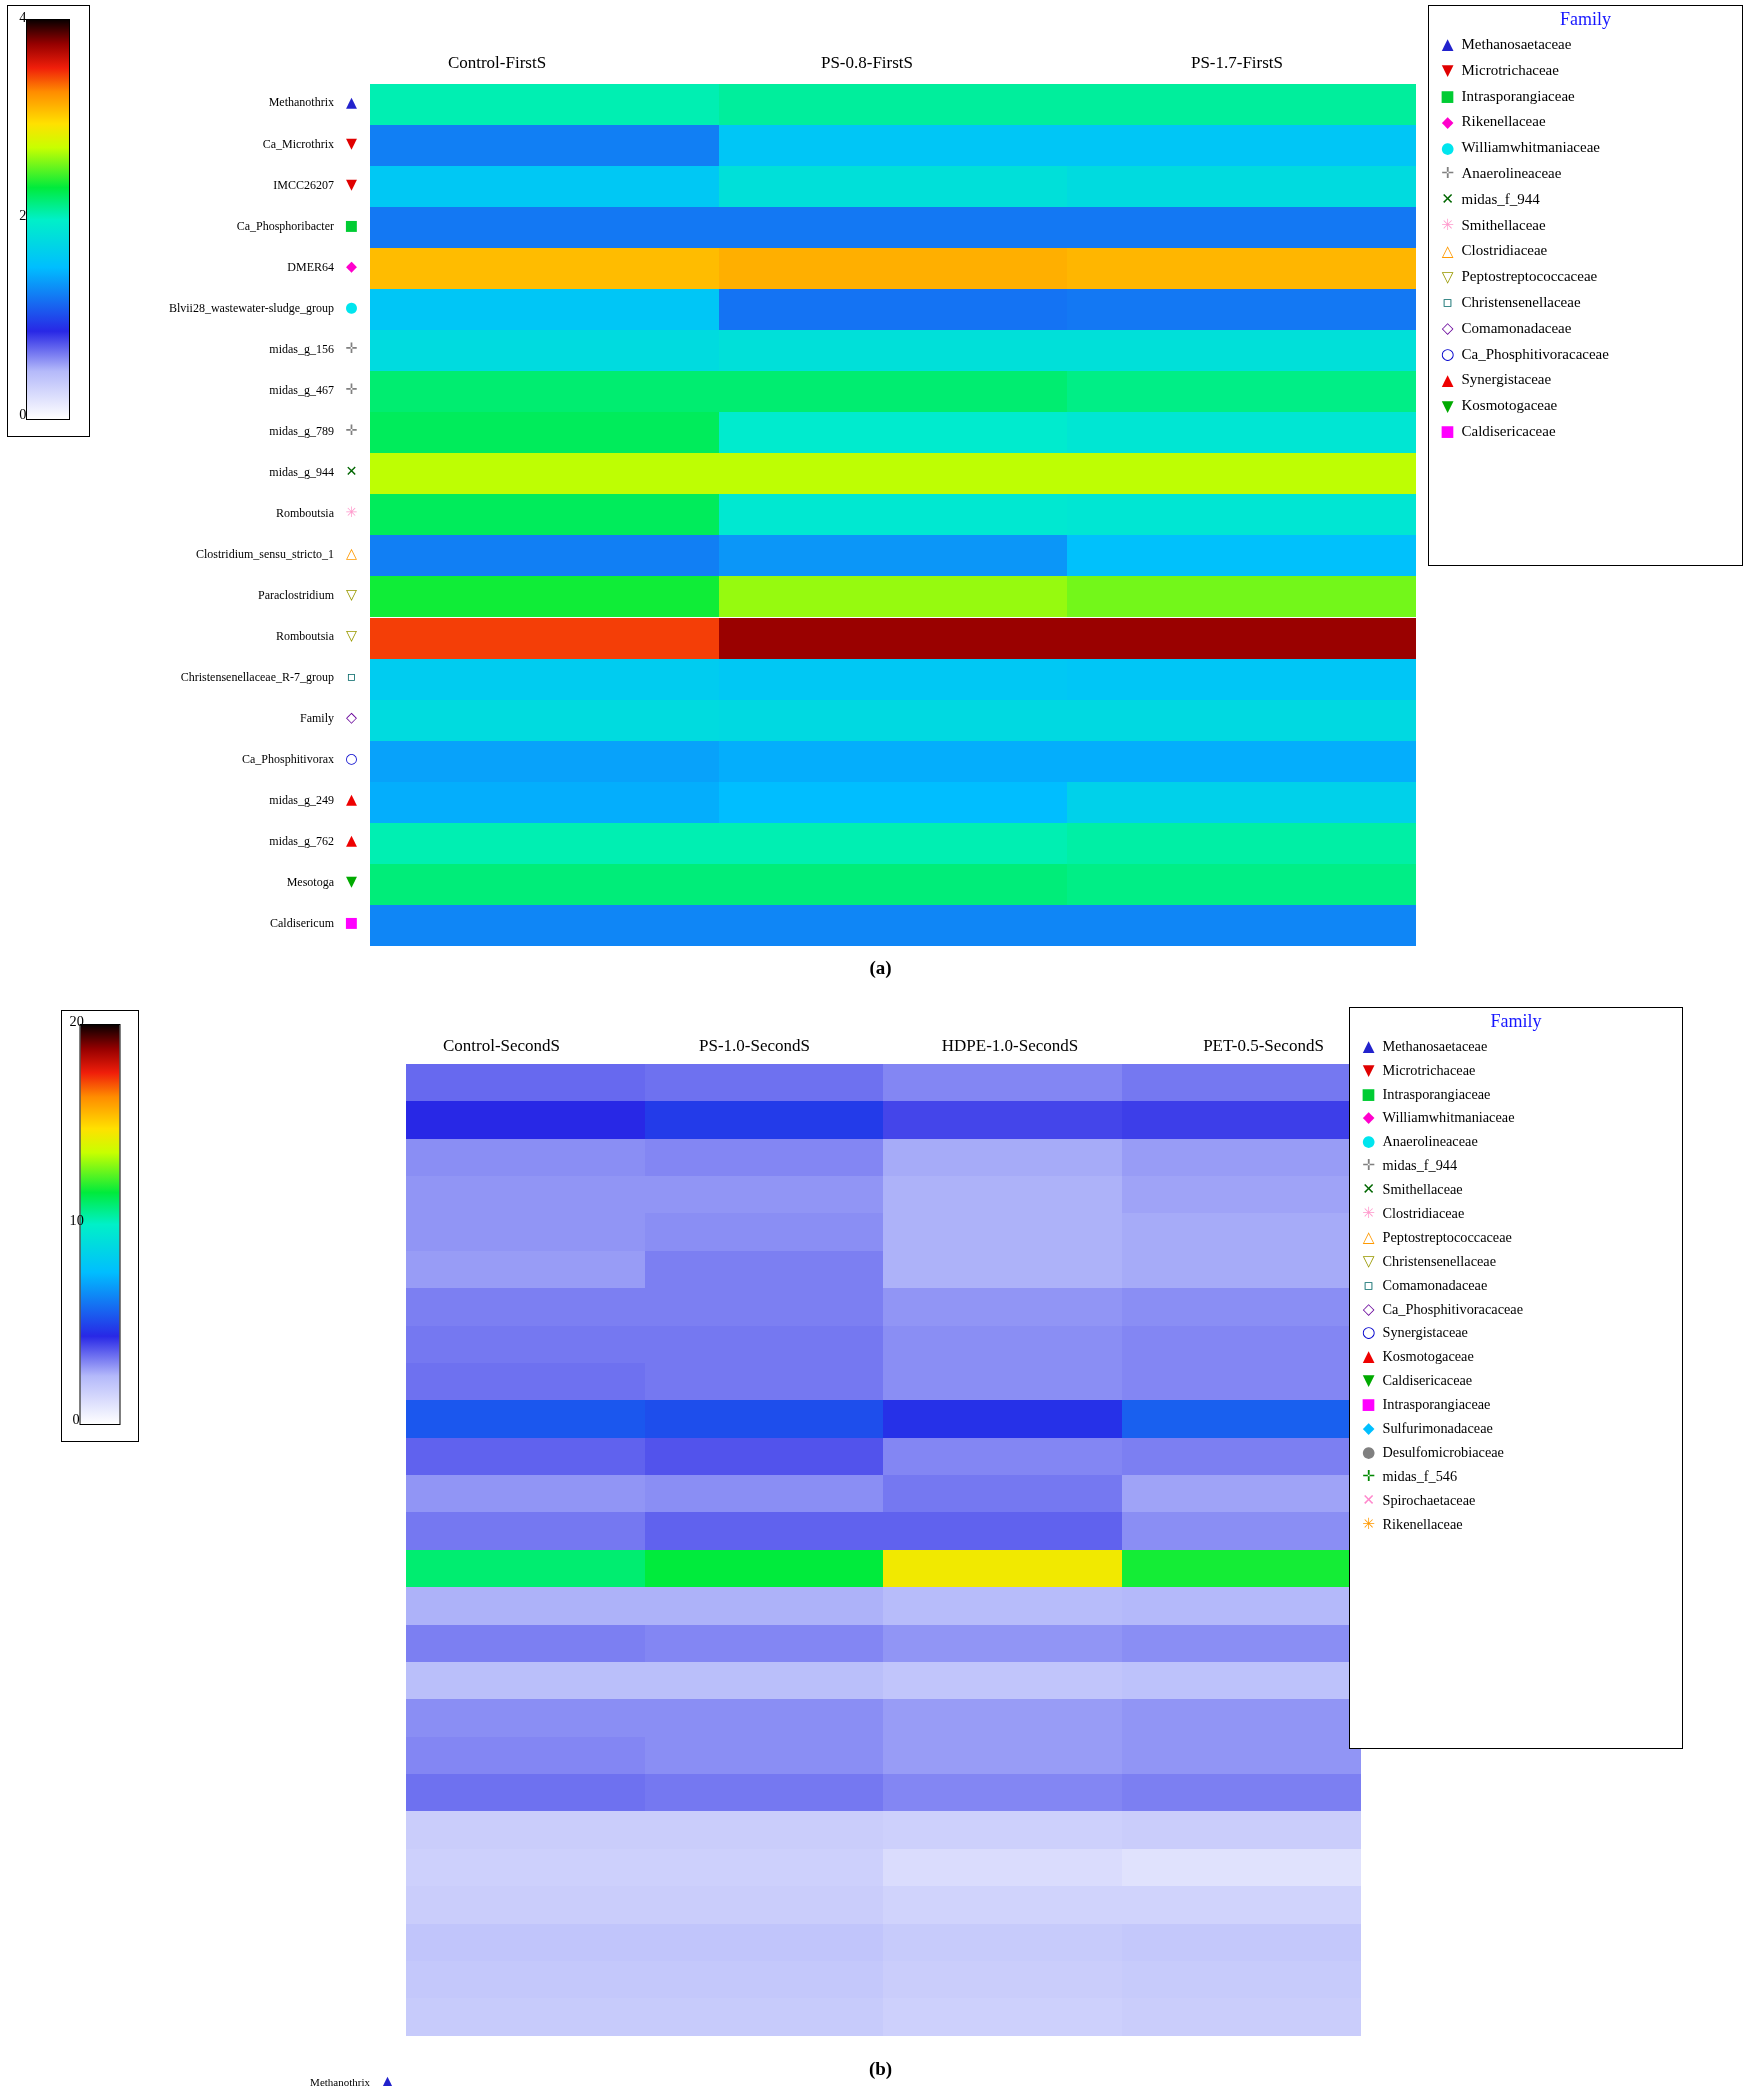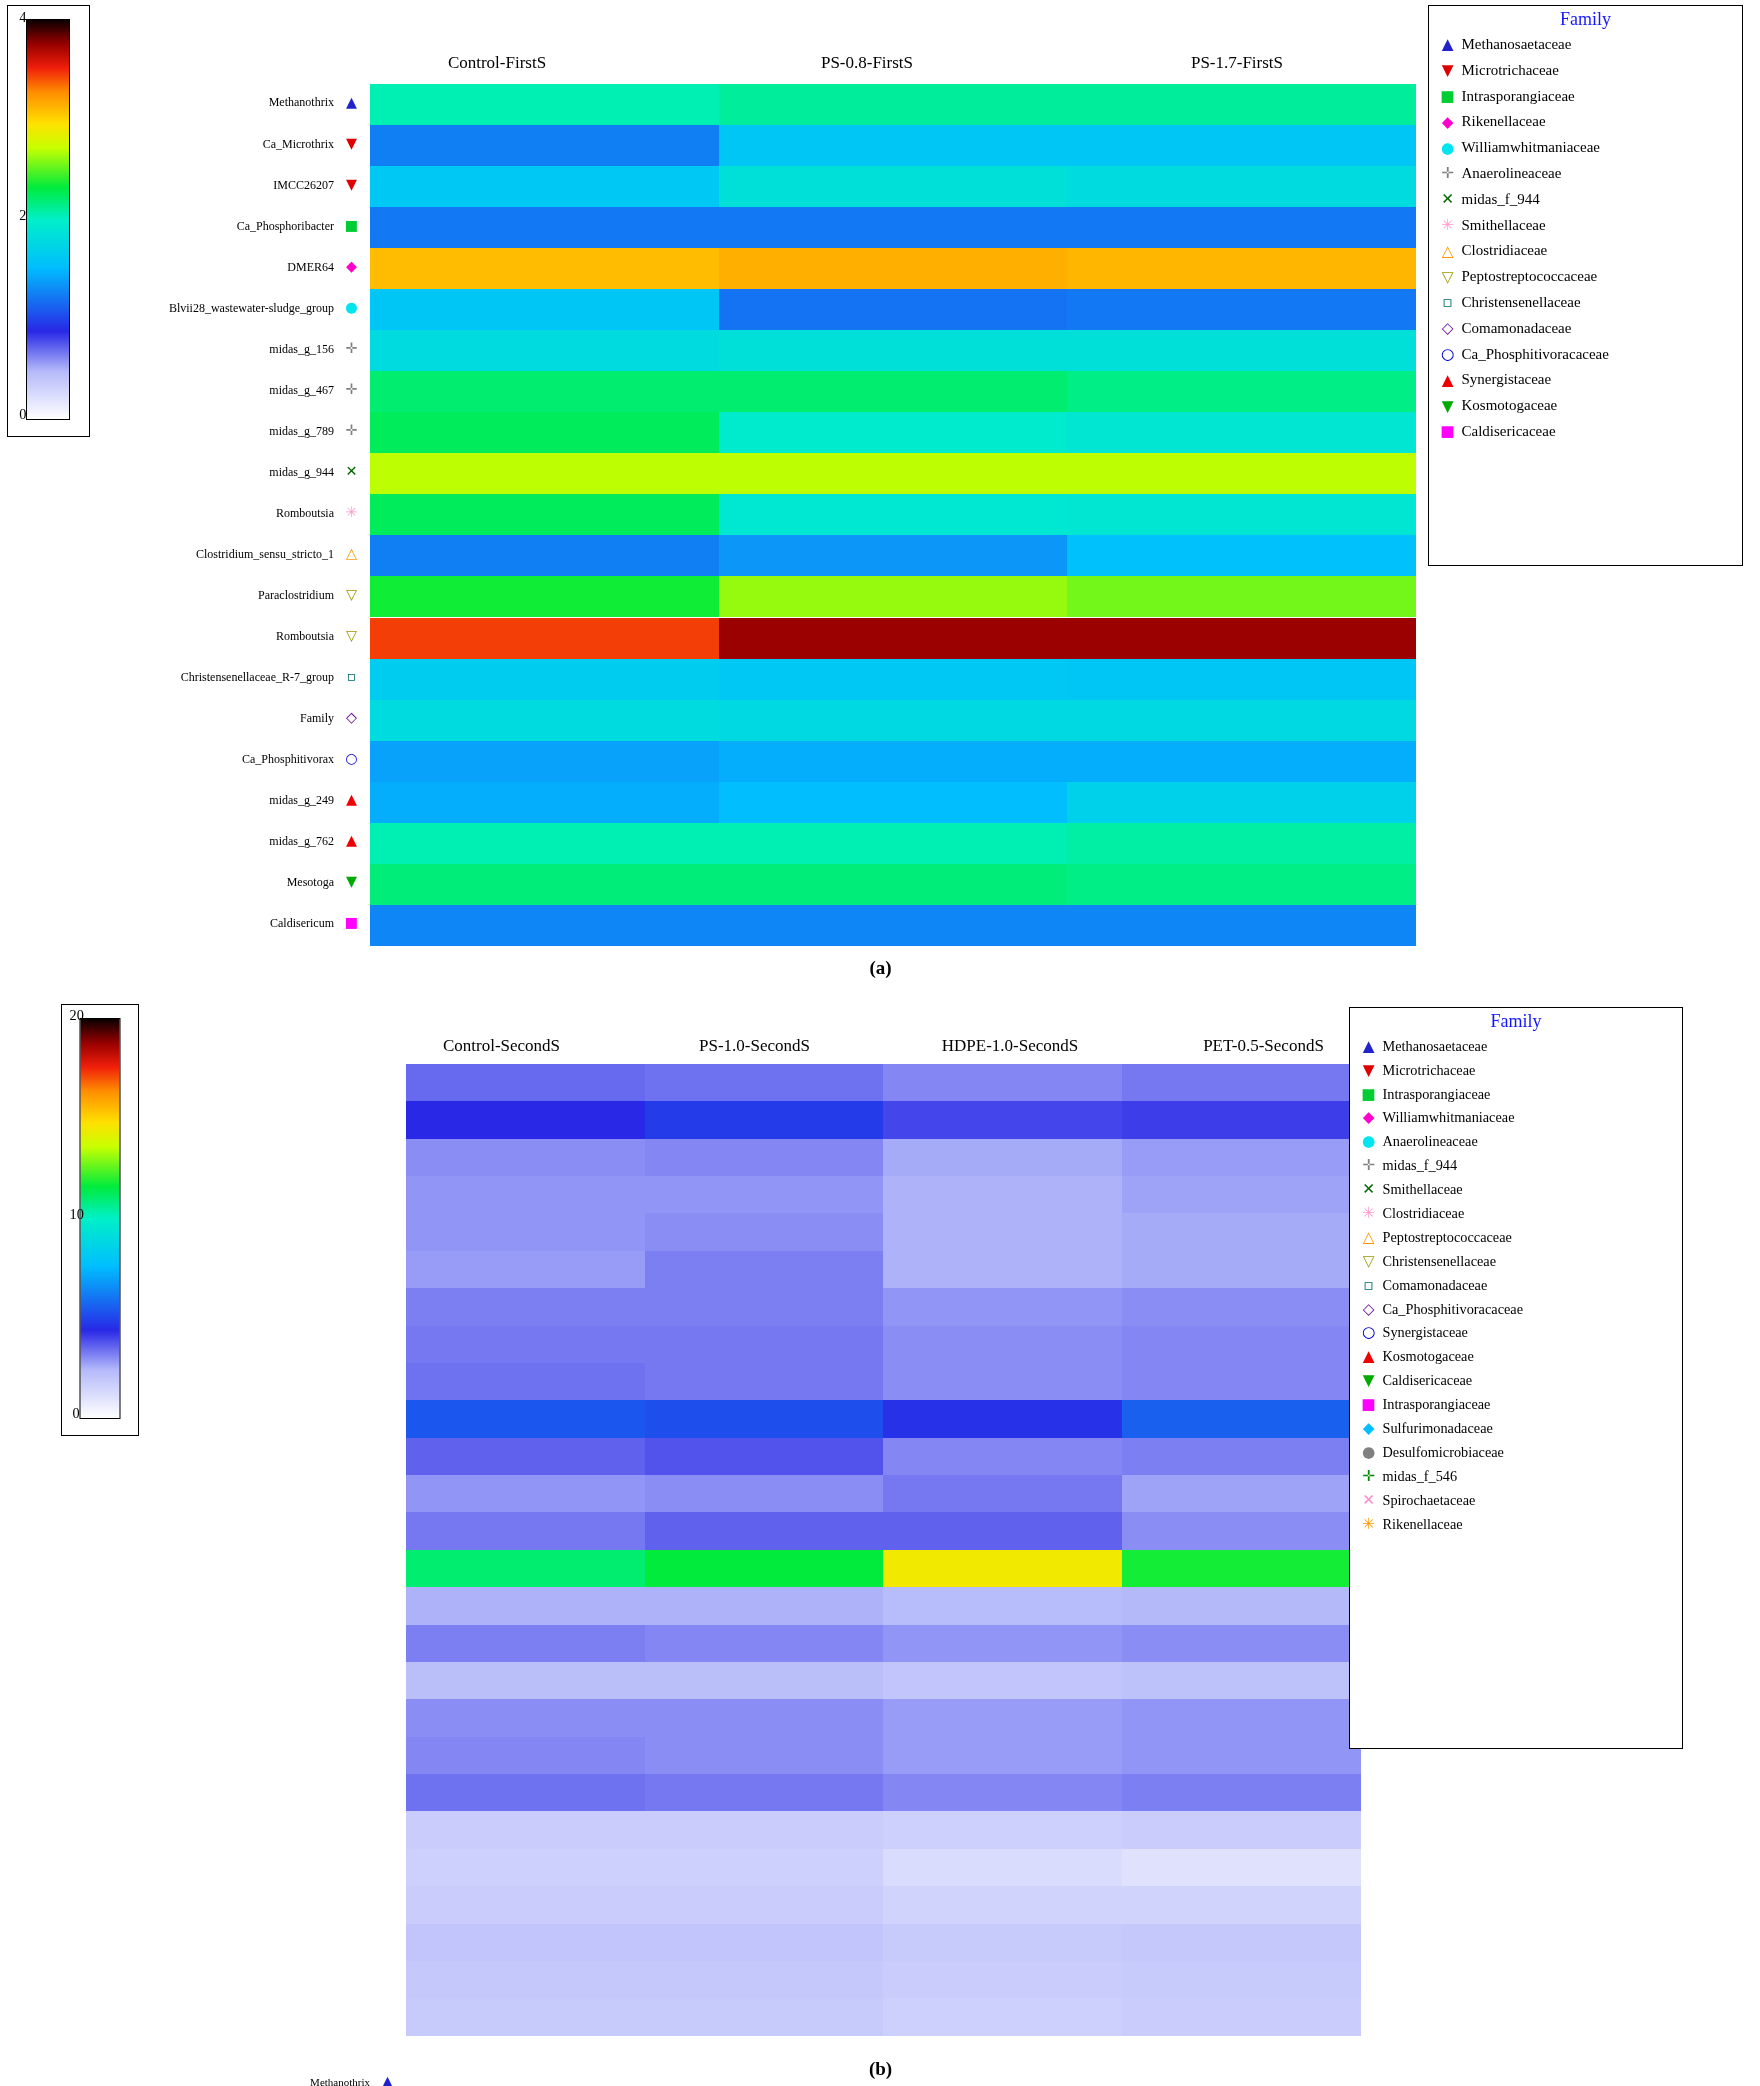--- a/index.html
+++ b/index.html
@@ -232,21 +232,21 @@
             <span class="legend-lab">Caldisericaceae</span>
           </div>
         </div>
     </div>
 
     <div class="subcap" style="left:0;top:957px;">(a)</div>
   </div>
 
   <div class="panel" style="left:0;top:1000px;width:1761px;height:1087px;">
 
-    <div class="cbar-wrap" style="left:61px;top:4px;width:76px;height:430px;">
+    <div class="cbar-wrap" style="left:61px;top:10px;width:76px;height:430px;">
       <div class="cbar-inner" style="top:13.4px;height:401px;width:41px;">
         <div class="cbar-grad" id="cbarB" style="background: linear-gradient(to top, rgb(255, 255, 255) 0%, rgb(180, 185, 250) 12%, rgb(40, 40, 230) 22%, rgb(0, 190, 255) 38%, rgb(0, 240, 200) 50%, rgb(0, 235, 60) 58%, rgb(200, 255, 0) 68%, rgb(255, 225, 0) 74%, rgb(255, 140, 0) 82%, rgb(240, 30, 10) 88%, rgb(150, 0, 0) 94%, rgb(10, 0, 0) 100%);"></div>
       </div>
       <div class="cbar-tick" style="left:7.6px;top:1.9px;">20</div>
       <div class="cbar-tick" style="left:7.6px;top:201px;">10</div>
       <div class="cbar-tick" style="left:10.5px;top:400px;">0</div>
     </div>
 
     <div class="colhead" style="left:382px;top:36px;width:239px;">Control-SecondS</div>
     <div class="colhead" style="left:635px;top:36px;width:239px;">PS-1.0-SecondS</div>

